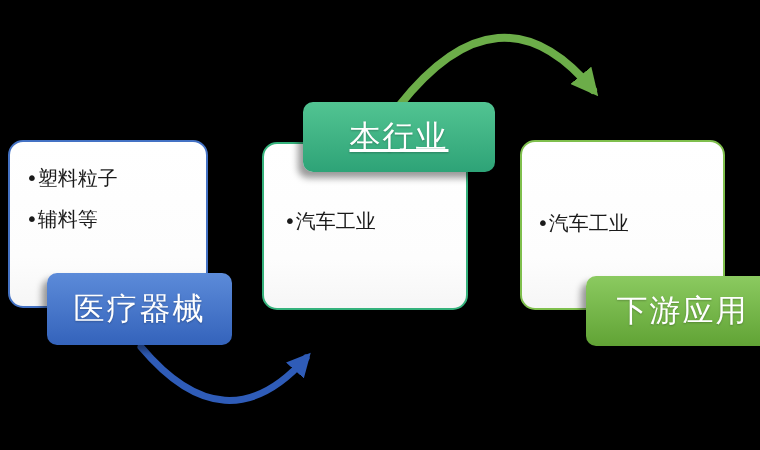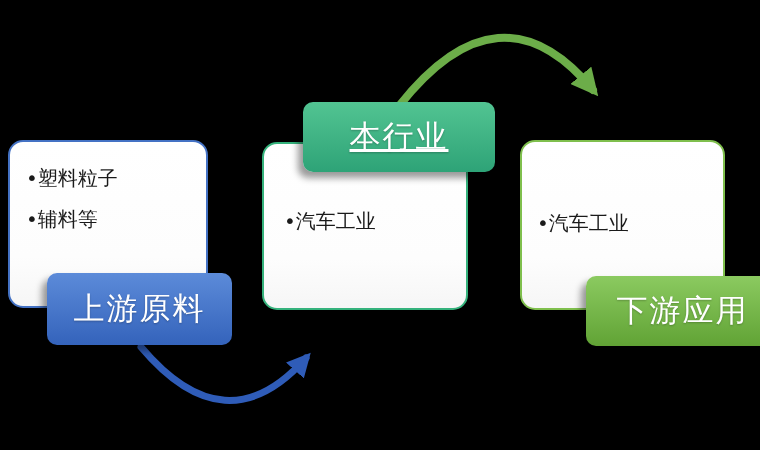--- a/index.html
+++ b/index.html
@@ -128,17 +128,17 @@
       <marker id="head-blue" viewBox="0 0 10 10" refX="7" refY="5" markerWidth="3.4" markerHeight="3.4" orient="auto">
         <path class="arrowhead-blue" d="M0,0 L10,5 L0,10 z"></path>
       </marker>
     </defs>
 
     <path class="arrow-green-stroke" d="M 399 106 Q 500 -22 593 90" stroke-width="8" stroke-linecap="round" marker-end="url(#head-green)"></path>
 
     <path class="arrow-blue-stroke" d="M 141 347 Q 226 448 306 358" stroke-width="7" stroke-linecap="round" marker-end="url(#head-blue)"></path>
   </svg>
 
-  <div class="label-box label-upstream">上游原料</div>
+  <div class="label-box label-upstream">医疗器械</div>
   <div class="label-box label-industry">本行业</div>
   <div class="label-box label-downstream">下游应用</div>
 
 </div>
 
 </body></html>

